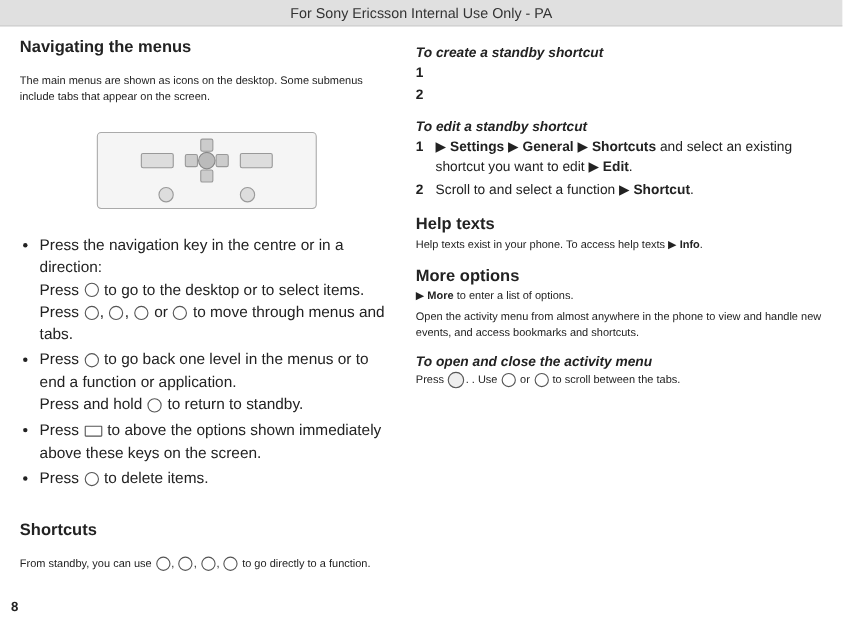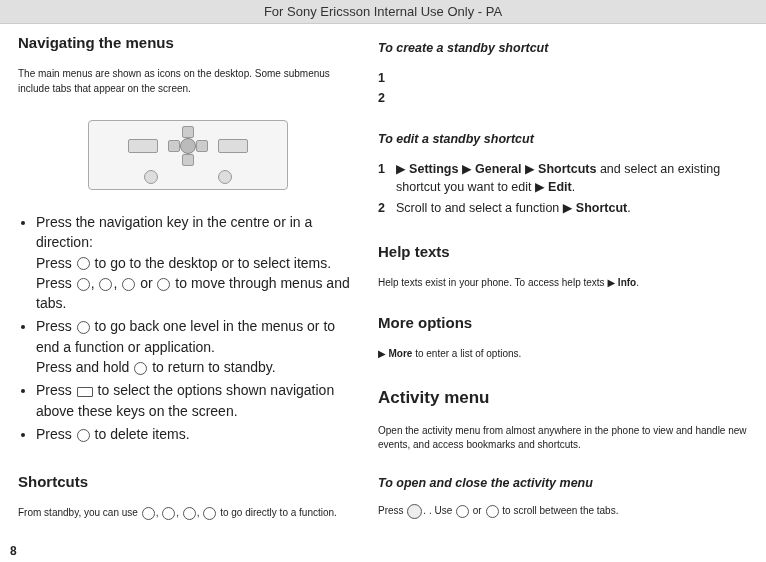--- a/index.html
+++ b/index.html
@@ -31,21 +31,21 @@
     .left-col {
       flex: 0 0 340px;
       display: flex;
       flex-direction: column;
       gap: 12px;
     }
     .right-col {
       flex: 1;
       display: flex;
       flex-direction: column;
-      gap: 12px;
+      gap: 0;
     }
     .section-title {
       font-size: 15px;
       font-weight: bold;
       margin-bottom: 4px;
       margin-top: 8px;
     }
     .section-title:first-child {
       margin-top: 0;
     }
@@ -208,21 +208,21 @@
       <li>
         Press the navigation key in the centre or in a direction:<br>
         <span>Press </span><span class="icon-circle"></span><span> to go to the desktop or to select items.</span><br>
         <span>Press </span><span class="icon-circle"></span><span>, </span><span class="icon-circle"></span><span>, </span><span class="icon-circle"></span><span> or </span><span class="icon-circle"></span><span> to move through menus and tabs.</span>
       </li>
       <li>
         <span>Press </span><span class="icon-circle"></span><span> to go back one level in the menus or to end a function or application.</span><br>
         <span>Press and hold </span><span class="icon-circle"></span><span> to return to standby.</span>
       </li>
       <li>
-        <span>Press </span><span class="icon-rect" style="display:inline-block;width:16px;height:10px;border:1px solid #555;vertical-align:middle;margin:0 1px;border-radius:1px;"></span><span> to select the options shown navigation above these keys on the screen.</span>
+        <span>Press </span><span class="icon-rect" style="display:inline-block;width:16px;height:10px;border:1px solid #555;vertical-align:middle;margin:0 1px;border-radius:1px;"></span><span> to above the options shown immediately above these keys on the screen.</span>
       </li>
       <li>
         <span>Press </span><span class="icon-circle" style="display:inline-block;width:13px;height:13px;border:1px solid #555;border-radius:50%;vertical-align:middle;margin:0 1px;"></span><span> to delete items.</span>
       </li>
     </ul>
 
     <div class="section-title">Shortcuts</div>
     <p>
       <span>From standby, you can use</span>
       <span class="icon-circle"></span>,
@@ -256,21 +256,20 @@
         <span>Scroll to and select a function ▶ <span class="bold-inline">Shortcut</span>.</span>
       </li>
     </ol>
 
     <div class="section-title">Help texts</div>
     <p>Help texts exist in your phone. To access help texts ▶ <span class="bold-inline">Info</span>.</p>
 
     <div class="section-title">More options</div>
     <p>▶ <span class="bold-inline">More</span> to enter a list of options.</p>
 
-    <div class="section-title" style="font-size:17px;margin-top:10px;">Activity menu</div>
     <p>Open the activity menu from almost anywhere in the phone to view and handle new events, and access bookmarks and shortcuts.</p>
 
     <div class="subsection-title">To open and close the activity menu</div>
     <p>
       <span>Press</span>
       <span class="icon-circle" style="display:inline-block;width:15px;height:15px;border:1px solid #555;border-radius:50%;vertical-align:middle;margin:0 1px;background:#eee;"></span>.
       <span>. Use</span>
       <span class="icon-circle"></span>
       <span> or</span>
       <span class="icon-circle"></span>

